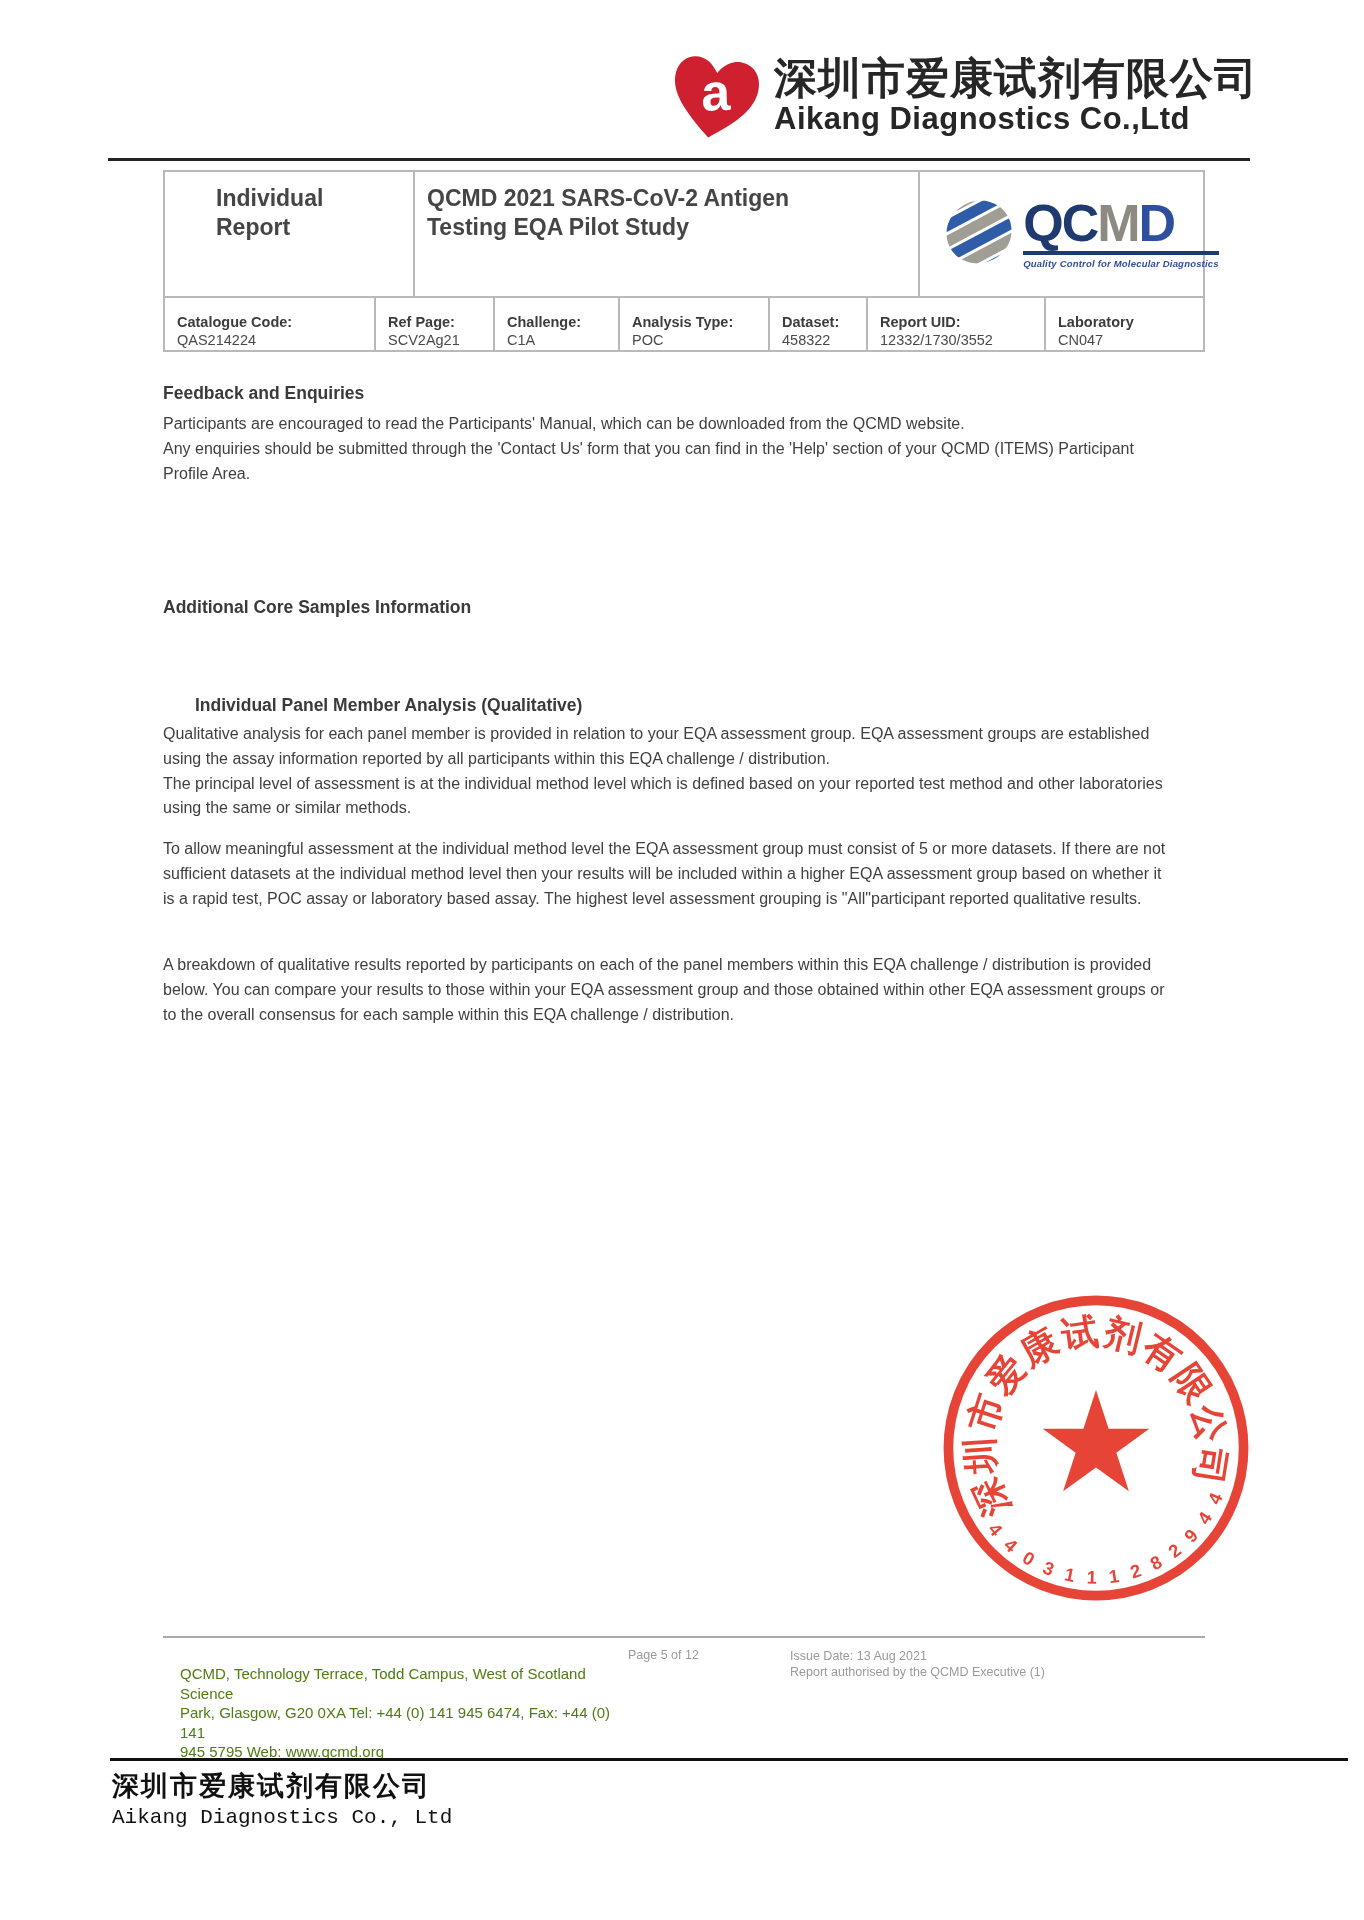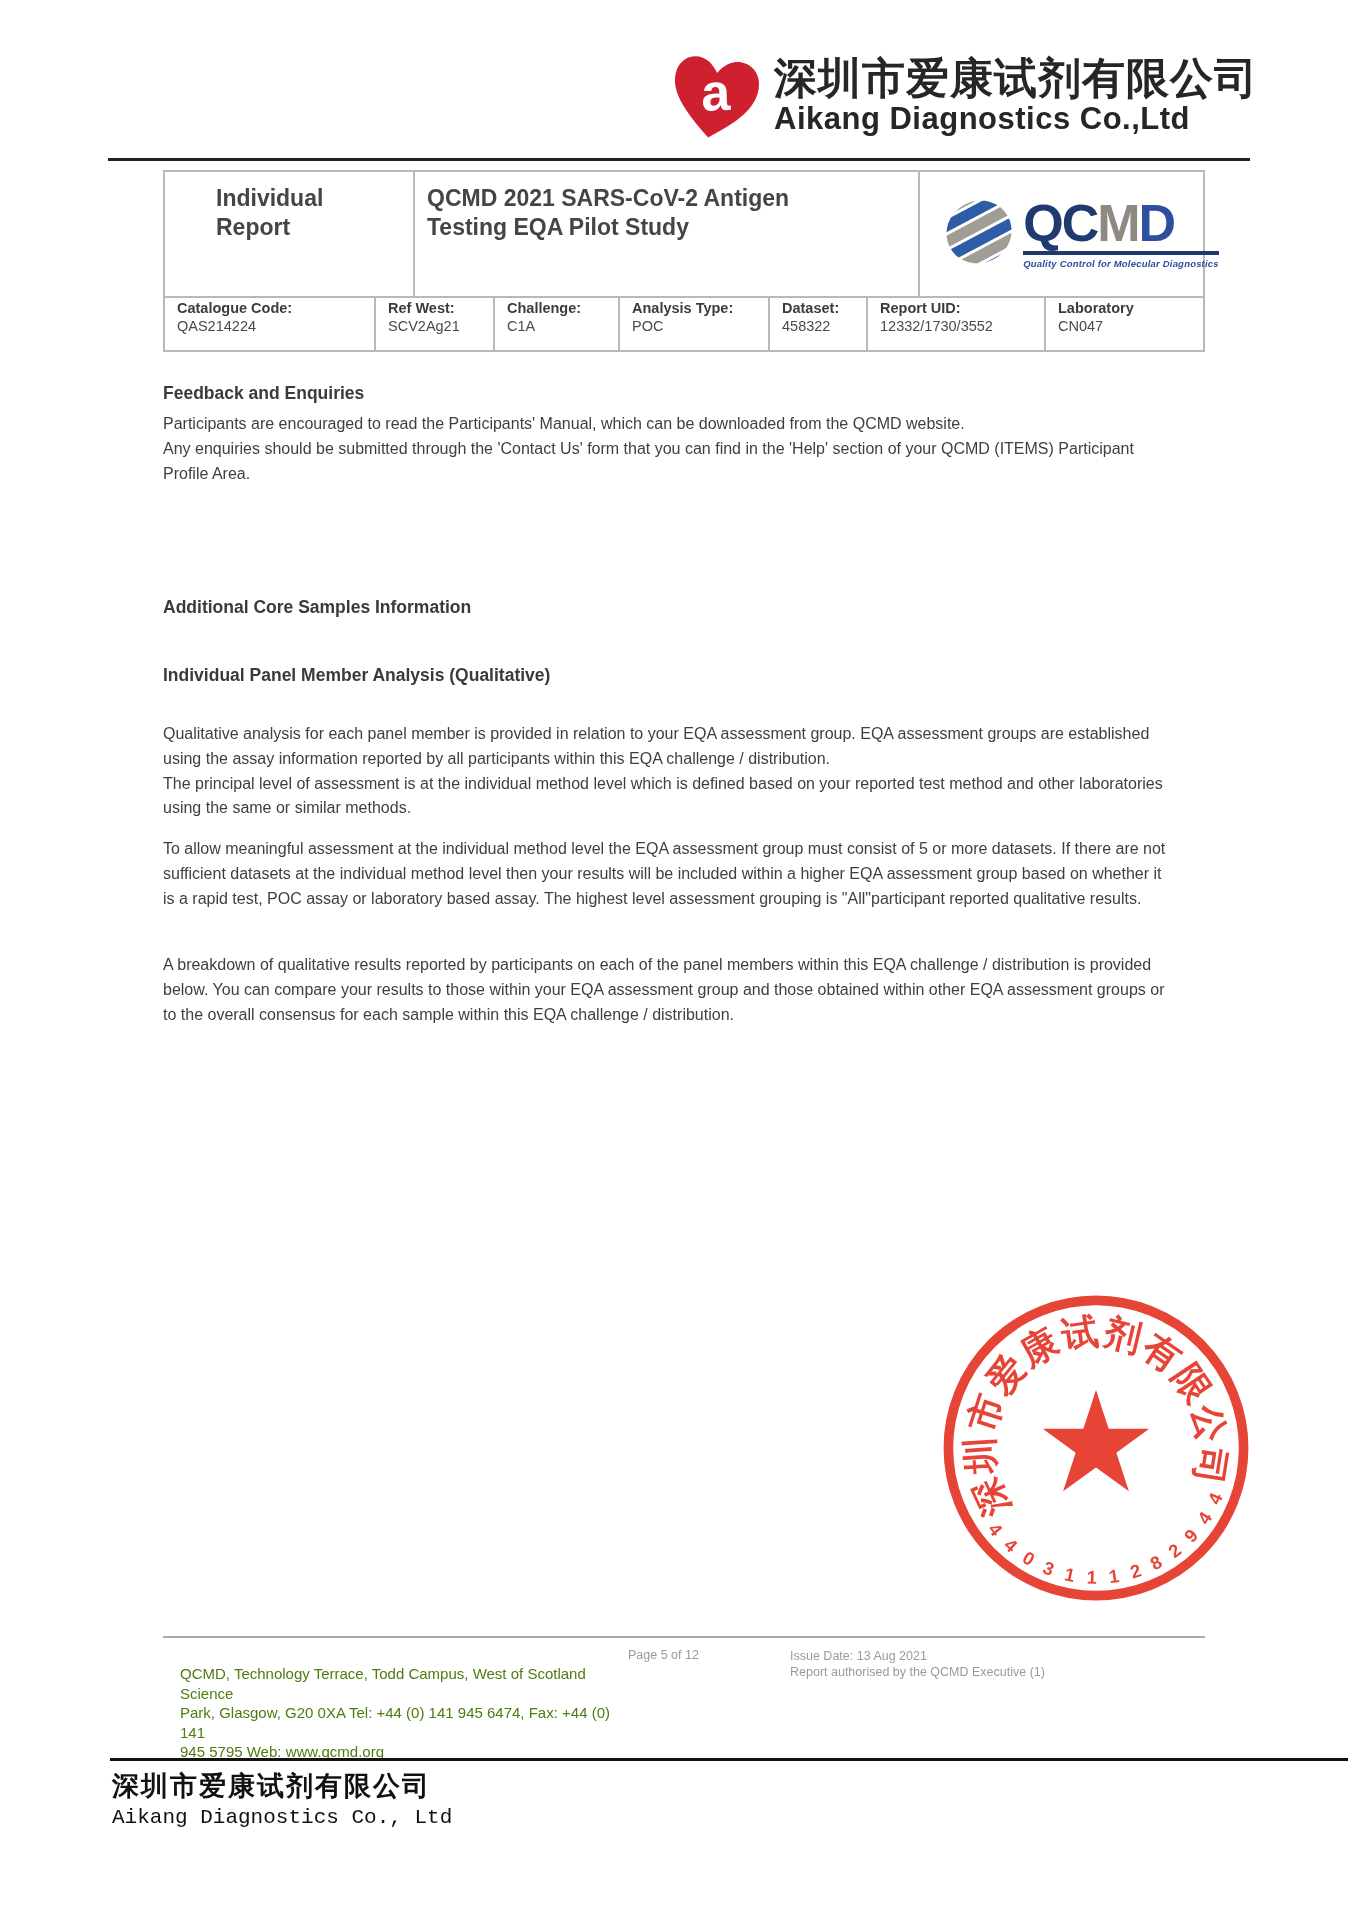--- a/index.html
+++ b/index.html
@@ -18,21 +18,21 @@
   .top-rule { position:absolute; left:108px; top:158px; width:1142px; height:3px; background:#222; }
 
   
   .rpt-table { position:absolute; left:163px; top:170px; width:1042px; border:2px solid #b9b9b9; border-bottom:none; }
   .rpt-row1 { display:grid; grid-template-columns:211px 505px 322px;padding-left:39px; }
   .rpt-row2 { display:grid; grid-template-columns:211px 119px 125px 150px 98px 178px 157px; border-top:2px solid #b9b9b9; border-bottom:2px solid #b9b9b9; }
   .rpt-cell { border-right:2px solid #b9b9b9; padding:12px 10px 10px 12px; }
   .rpt-cell:last-child { border-right:none;justify-content:center; }
   .rpt-title { font-size:23px; font-weight:bold; color:#454545; line-height:1.25; white-space:pre-line; }
   .rpt-row1 .rpt-cell { height:124px; }
-  .rpt-row2 .rpt-cell { height:52px; padding:1px 6px 6px 12px; }
+  .rpt-row2 .rpt-cell { height:52px; padding:15px 6px 6px 12px; }
   .meta-label { font-size:14.5px; font-weight:bold; color:#3c3c3c; line-height:1.25; }
   .meta-value { font-size:14.5px; color:#4a4a4a; line-height:1.3; }
 
   
   .qcmd-cell { display:flex; align-items:center; justify-content:center; gap:6px; padding:8px 4px; }
   .qcmd-right { display:flex; flex-direction:column; align-items:flex-start; }
   .qcmd-word { font-size:52px; font-weight:bold; letter-spacing:-2px; line-height:0.95; }
   .qcmd-underline { width:100%; height:4px; background:#1f3a6e; margin-top:2px; }
   .qcmd-tagline { font-size:9.5px; font-weight:bold; color:#2d4f9e; margin-top:3px; letter-spacing:0.2px;font-style:italic; }
 
@@ -108,21 +108,21 @@
           <span class="qcmd-tagline">Quality Control for Molecular Diagnostics</span>
         </span>
       </div>
     </div>
     <div class="rpt-row2">
       <div class="rpt-cell">
         <div class="meta-label">Catalogue Code:</div>
         <div class="meta-value">QAS214224</div>
       </div>
       <div class="rpt-cell">
-        <div class="meta-label">Ref West:</div>
+        <div class="meta-label">Ref Page:</div>
         <div class="meta-value">SCV2Ag21</div>
       </div>
       <div class="rpt-cell">
         <div class="meta-label">Challenge:</div>
         <div class="meta-value">C1A</div>
       </div>
       <div class="rpt-cell">
         <div class="meta-label">Analysis Type:</div>
         <div class="meta-value">POC</div>
       </div>
@@ -140,21 +140,21 @@
       </div>
     </div>
   </div>
 
   <div class="sec-heading" style="top:383px;">Feedback and Enquiries</div>
   <div class="body-para" style="top:412px;">Participants are encouraged to read the Participants' Manual, which can be downloaded from the QCMD website.
 Any enquiries should be submitted through the 'Contact Us' form that you can find in the 'Help' section of your QCMD (ITEMS) Participant Profile Area.</div>
 
   <div class="sec-heading" style="top:597px;">Additional Core Samples Information</div>
 
-  <div class="sec-heading" style="top:665px;">Individual Panel Member Analysis (Qualitative)</div>
+  <div class="sec-heading" style="top:695px;margin-left:32px;">Individual Panel Member Analysis (Qualitative)</div>
   <div class="body-para" style="top:722px;">Qualitative analysis for each panel member is provided in relation to your EQA assessment group. EQA assessment groups are established using the assay information reported by all participants within this EQA challenge / distribution.
 The principal level of assessment is at the individual method level which is defined based on your reported test method and other laboratories using the same or similar methods.</div>
   <div class="body-para" style="top:837px;">To allow meaningful assessment at the individual method level the EQA assessment group must consist of 5 or more datasets. If there are not sufficient datasets at the individual method level then your results will be included within a higher EQA assessment group based on whether it is a rapid test, POC assay or laboratory based assay. The highest level assessment grouping is "All"participant reported qualitative results.</div>
   <div class="body-para" style="top:953px;">A breakdown of qualitative results reported by participants on each of the panel members within this EQA challenge / distribution is provided below. You can compare your results to those within your EQA assessment group and those obtained within other EQA assessment groups or to the overall consensus for each sample within this EQA challenge / distribution.</div>
 
   <div class="stamp">
     <svg viewBox="0 0 340 340">
       <circle cx="170" cy="170" r="153" fill="none" stroke-width="10" stroke="#e6392c"></circle>
       <polygon points="170,110 183.1,150.0 225.2,150.1 191.1,174.9 204.1,214.9 170,190.2 135.9,214.9 148.9,174.9 114.8,150.1 156.9,150.0" fill="#e6392c"></polygon>
       <g transform="rotate(-8 170 170)">

